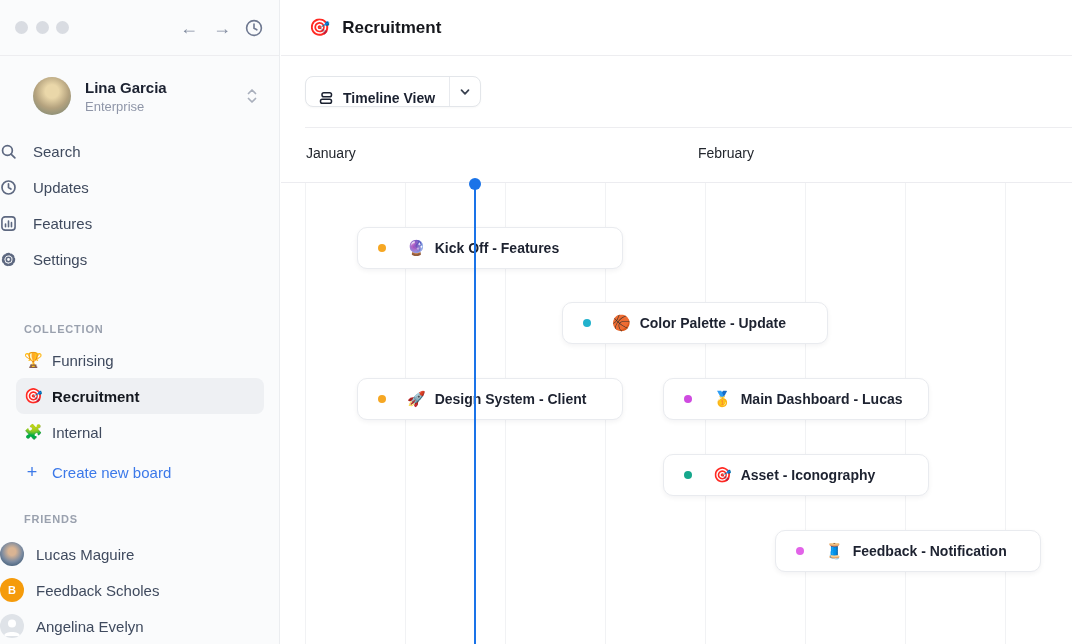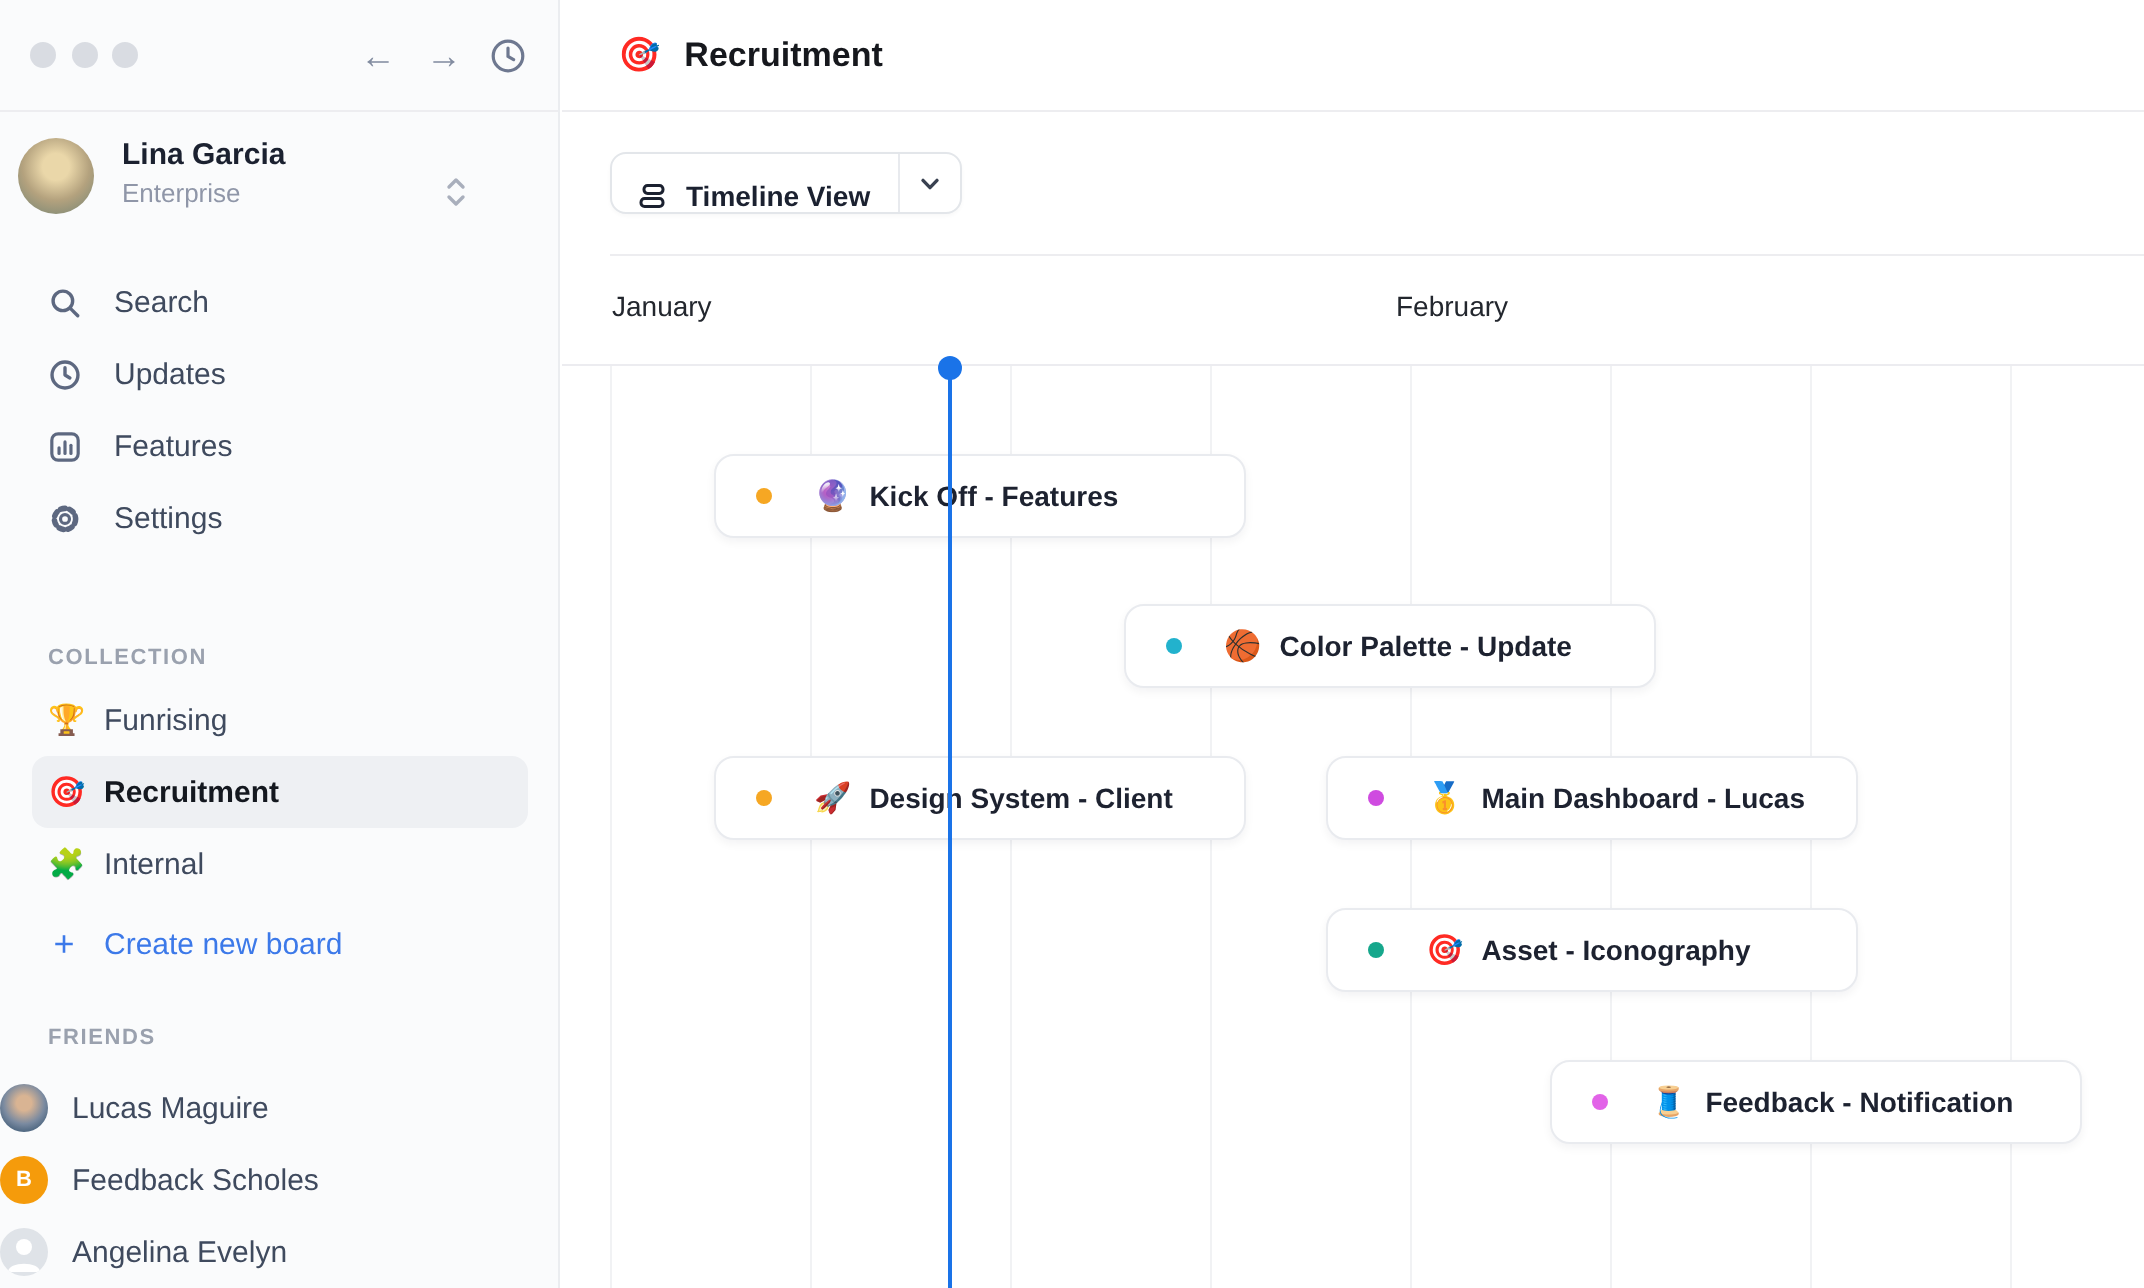--- a/index.html
+++ b/index.html
@@ -9,31 +9,31 @@
   
   .sidebar { position:absolute; left:0; top:0; width:280px; height:644px;
              background:#fafbfc; border-right:1px solid #ebedf0; }
   .win-strip { position:relative; height:56px; border-bottom:1px solid #ededf0; }
   .win-dot { position:absolute; top:21px; width:13px; height:13px; border-radius:50%; background:#d9dce2; }
   .win-dot.d1{ left:15px; } .win-dot.d2{ left:36px; } .win-dot.d3{ left:56px; }
   .hist-btn { position:absolute; top:16px; width:24px; height:24px; display:flex; align-items:center;
               justify-content:center; color:#828ca0; font-size:18px; cursor:pointer; background:none; border:none; }
   .hist-back{ left:177px; } .hist-fwd{ left:210px; } .hist-clock{ left:242px; }
 
-  .profile { position:absolute; left:1px; top:69px; width:256px; height:54px; display:flex;
-             padding-left:8px; border-radius:10px; cursor:pointer; }
+  .profile { position:absolute; left:25px; top:69px; width:256px; height:54px; display:flex;
+             align-items:center; padding-left:8px; border-radius:10px; cursor:pointer; }
   .avatar-lg { width:38px; height:38px; border-radius:50%; flex:0 0 38px;
                background:radial-gradient(circle at 50% 38%, #ead7a9 22%, #b4a27e 55%, #8d9078 80%); }
   .profile-text { margin-left:14px; }
   .profile-name { font-size:15px; font-weight:700; color:#1b2130; }
   .profile-plan { font-size:13px; color:#8f96a8; margin-top:3px; }
   .profile-chevrons { position:absolute; right:22px; top:17px; }
 
   .nav { position:absolute; left:0; top:133px; width:280px; }
-  .nav-item { display:flex; align-items:center; height:36px; padding-left:24px; cursor:pointer;
+  .nav-item { display:flex; align-items:center; height:36px; cursor:pointer;
               color:#3f4a5e; font-size:15px; }
   .nav-item .nicon { width:17px; height:17px; margin-right:16px; display:flex; align-items:center; }
   .nav-item svg { stroke:#5d6880; fill:none; stroke-linecap:round; stroke-linejoin:round; }
 
   .section-label { position:absolute; left:24px; font-size:11px; font-weight:700; letter-spacing:.8px;
                    color:#9aa1ae; }
   .lbl-collection { top:323px; } .lbl-friends { top:513px;text-align:center; }
 
   .boards { position:absolute; left:0; top:342px; width:280px; }
   .board-item { display:flex; align-items:center; height:36px; margin:0 16px; padding-left:8px;

